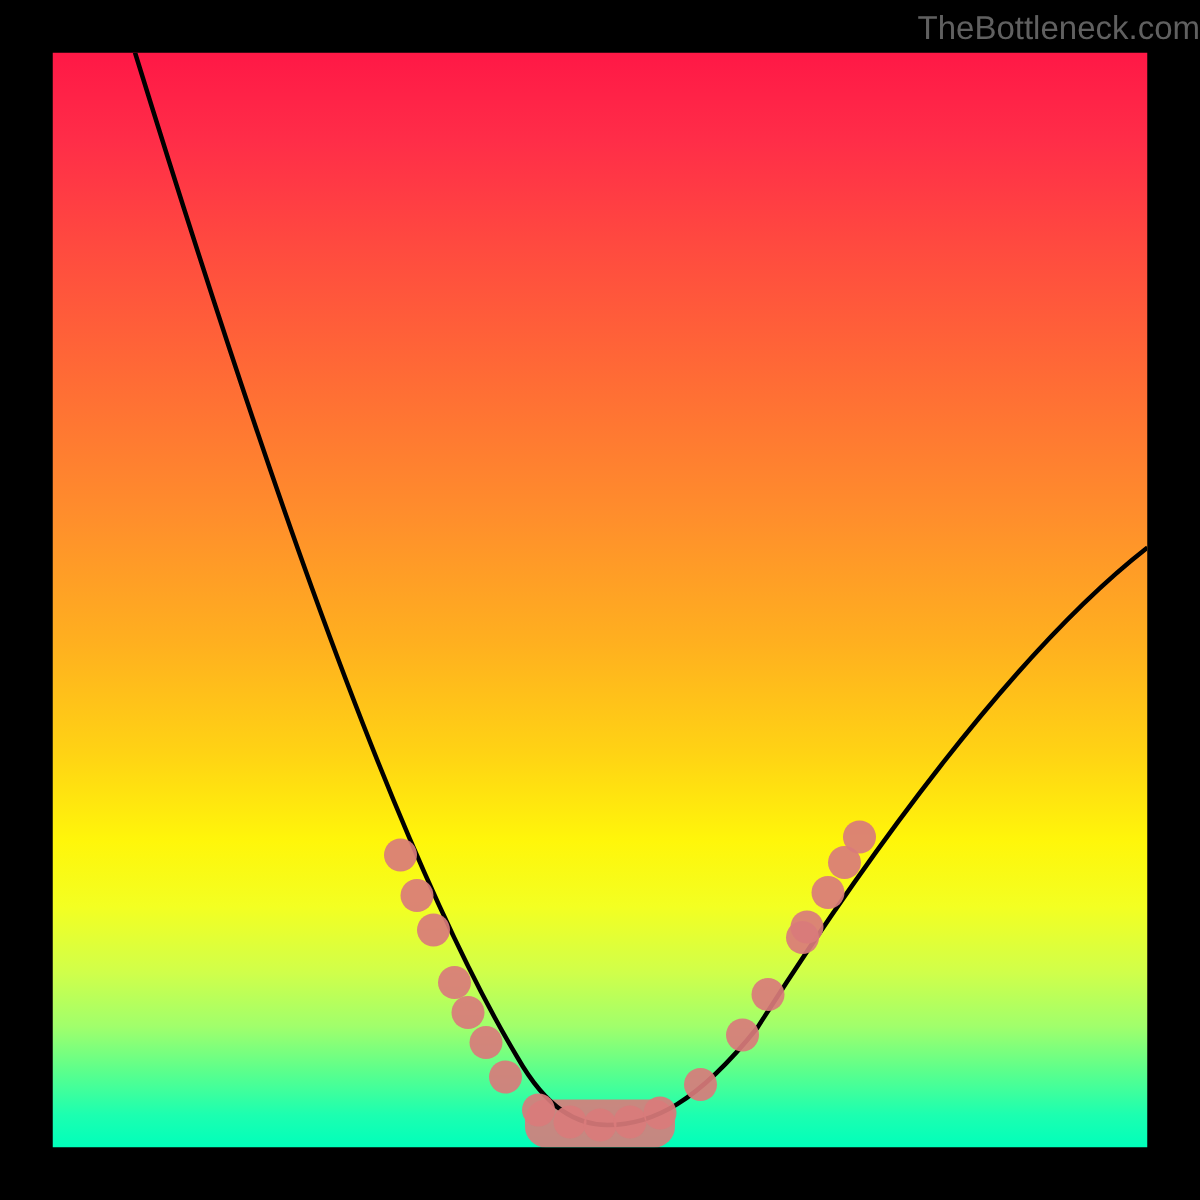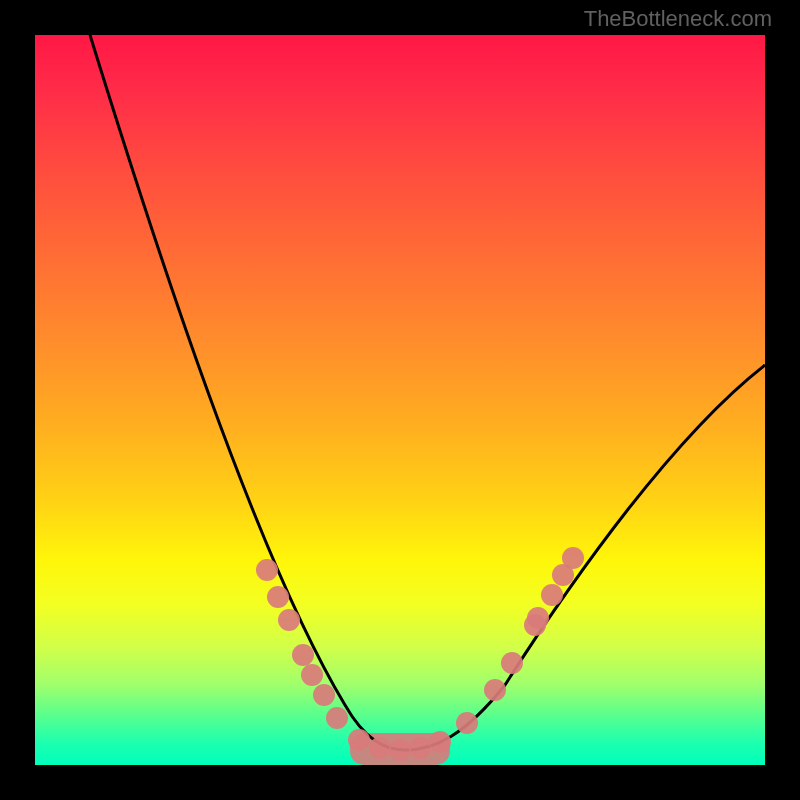--- a/index.html
+++ b/index.html
@@ -7,21 +7,21 @@
     padding: 0;
     width: 800px;
     height: 800px;
     background: #000;
     position: relative;
     font-family: Arial, sans-serif;
   }
   .watermark {
     position: absolute;
     top: 6px;
-    right: 28px;
+    right: 0;
     color: #606060;
     font-size: 22px;
     font-weight: 500;
     z-index: 10;
   }
   .plot-area {
     position: absolute;
     left: 35px;
     top: 35px;
     width: 730px;

